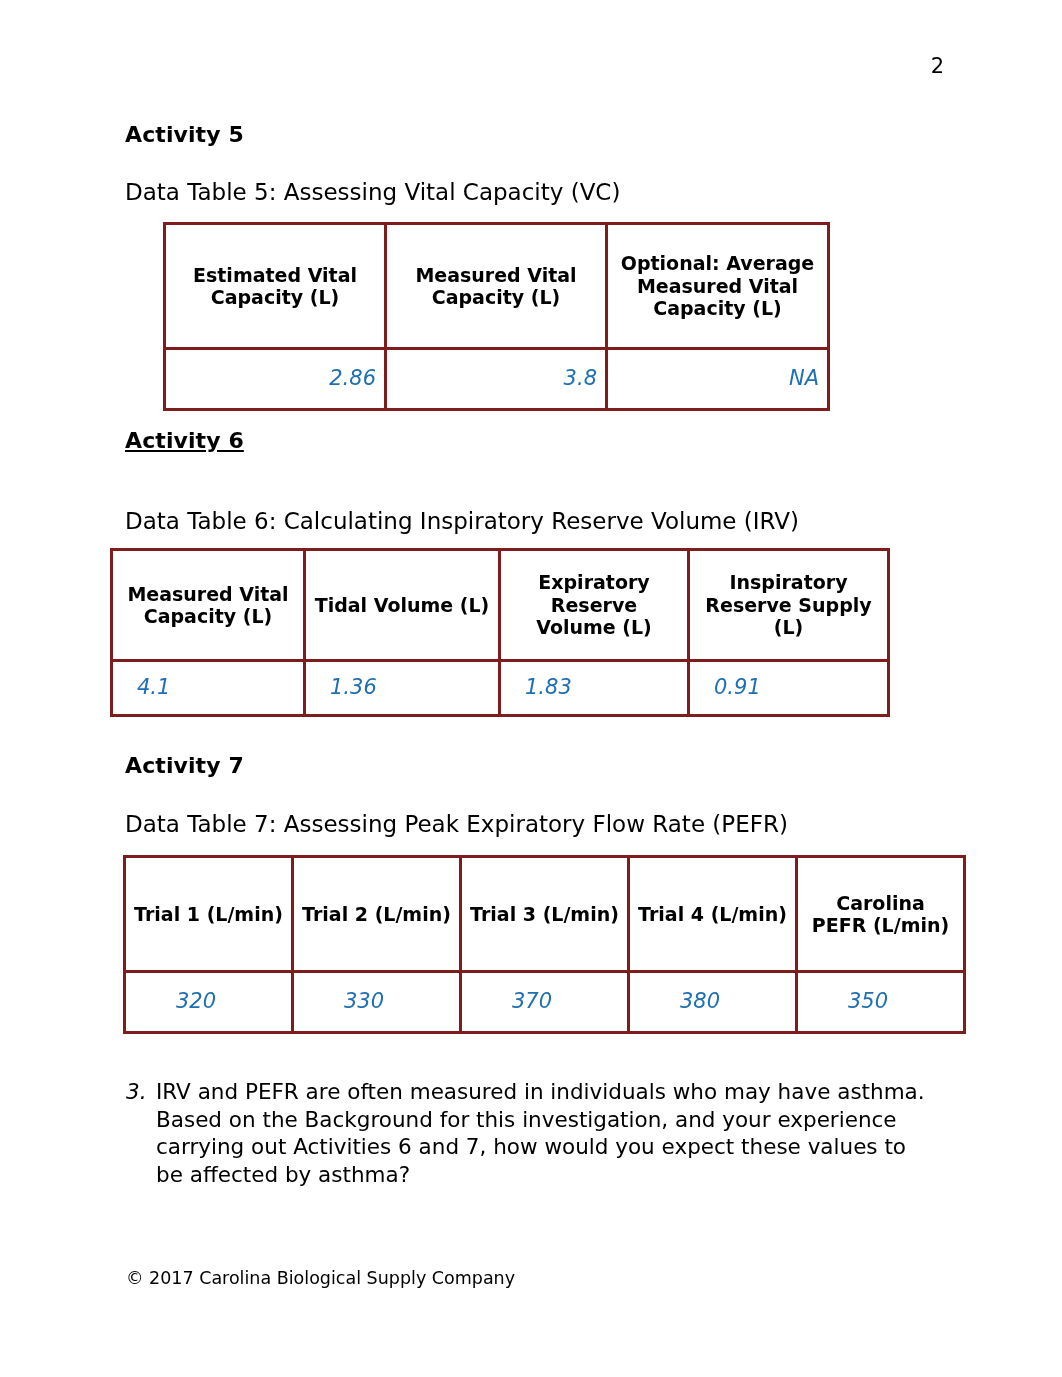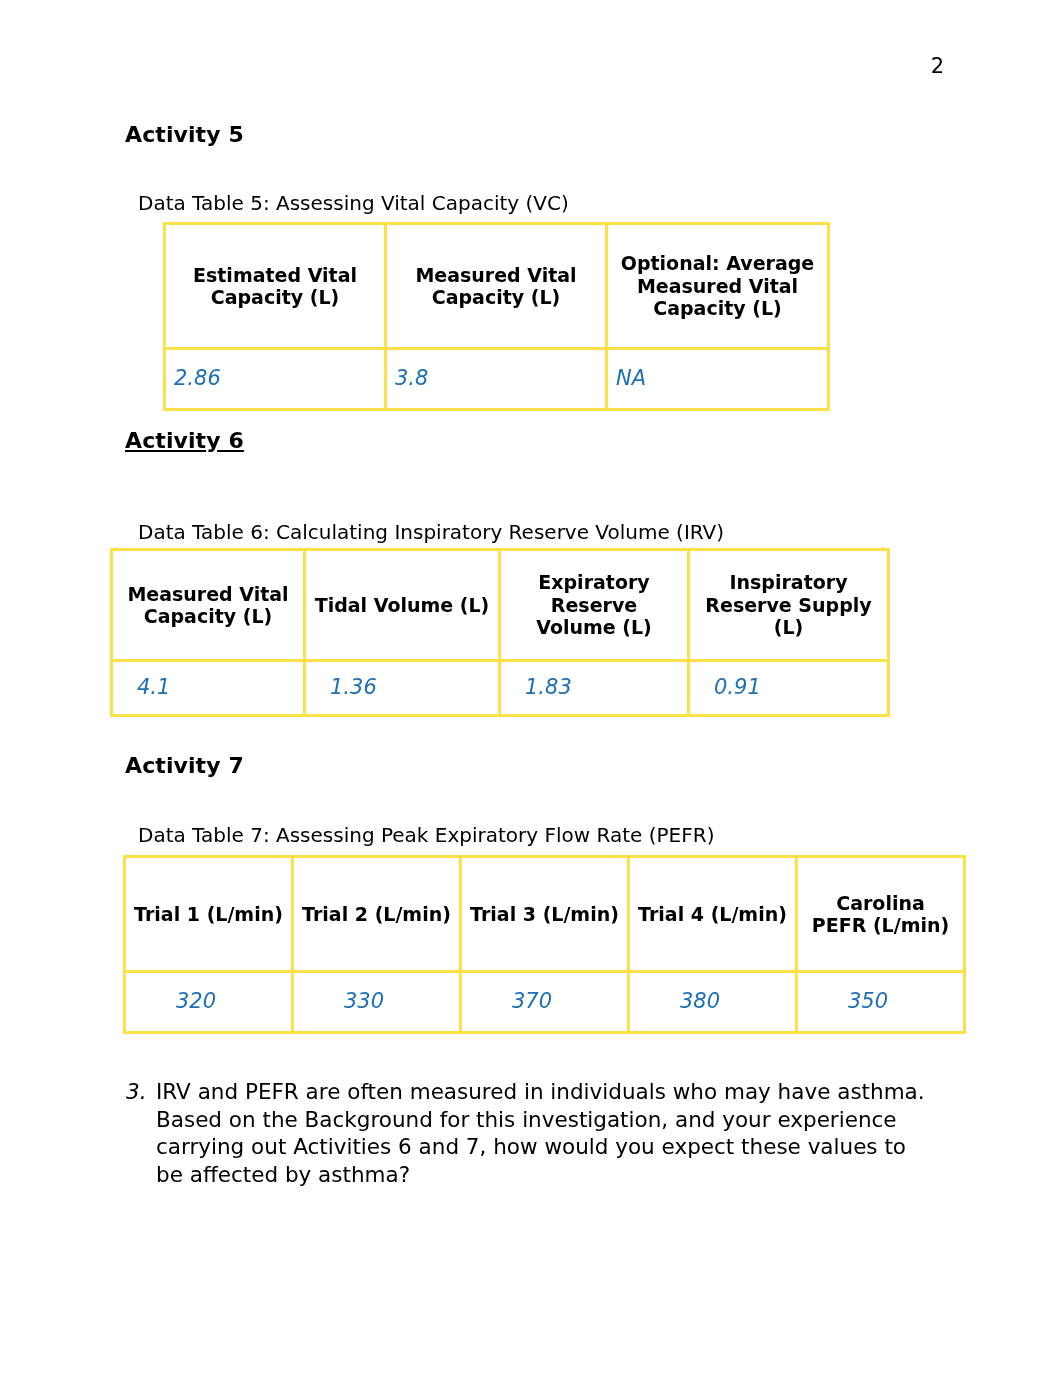--- a/index.html
+++ b/index.html
@@ -34,31 +34,31 @@
 
   h2.activity-heading {
     font-size: 22px;
     font-weight: bold;
     margin: 0;
     line-height: 1.2;
     letter-spacing: 0.1px;
   }
 
   p.table-caption {
-    font-size: 20px;
+    font-size: 23px;
     font-weight: normal;
-    margin: 13px;
+    margin: 0;
     line-height: 1.25;
   }
 
   
   table.data-table {
     border-collapse: separate;
     border-spacing: 3px;
-    background: #fde047;
+    background: #7f1d1d;
     table-layout: fixed;
   }
   table.data-table td {
     background: #ffffff;
     vertical-align: middle;
     padding: 4px 8px;
     box-sizing: border-box;
   }
   table.data-table td.header-cell {
     font-weight: bold;
@@ -71,21 +71,21 @@
     font-style: italic;
     font-size: 21px;
     color: #1e6fb4;
     line-height: 1.2;
   }
 
   
   .t5-wrap { position: absolute; left: 163px; top: 222px; }
   #table5 { width: 655px; }
   #table5 td { height: 122px; }
-  #table5 tr.values-row td { height: 58px; text-align: left; }
+  #table5 tr.values-row td { height: 58px; text-align: right; }
   #table5 col.c1 { width: 218px; }
   #table5 col.c2 { width: 218px; }
   #table5 col.c3 { width: 219px; }
 
   
   .t6-wrap { position: absolute; left: 110px; top: 548px; }
   #table6 { width: 765px; }
   #table6 td { height: 108px; }
   #table6 tr.values-row td { height: 52px; text-align: left; padding-left: 24px; }
   #table6 col.c1 { width: 190px; }
@@ -234,14 +234,15 @@
         </tr>
       </tbody>
     </table>
   </div>
 
   <div class="question-block">
     <div class="question-number">3.</div>
     <div class="question-text">IRV and PEFR are often measured in individuals who may have asthma. Based on the Background for this investigation, and your experience carrying out Activities 6 and 7, how would you expect these values to be affected by asthma?</div>
   </div>
 
+  <div class="footer">© 2017 Carolina Biological Supply Company</div>
 
 </div>
 
 </body></html>

